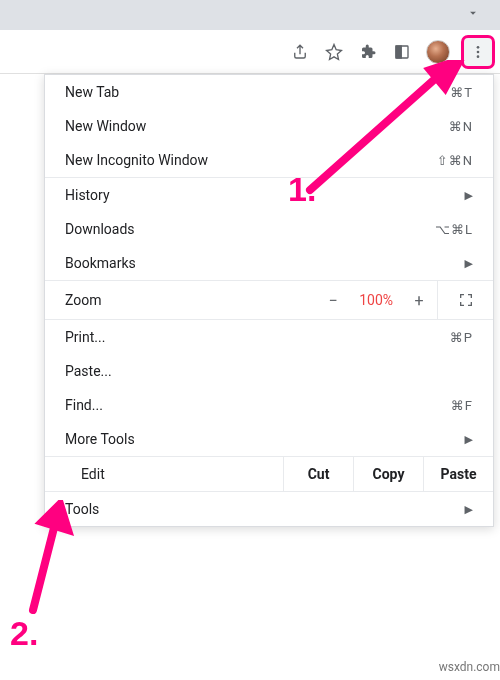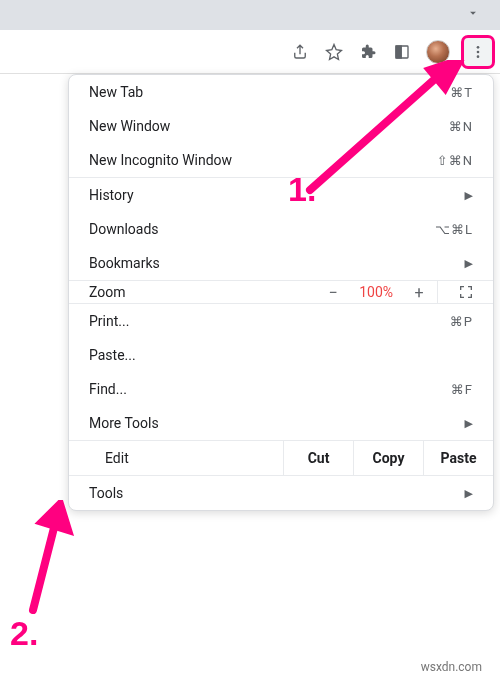--- a/index.html
+++ b/index.html
@@ -63,22 +63,21 @@
     outline: 3px solid #ff0080;
   }
   .menu {
     position: absolute;
     top: 74px;
     left: 44px;
     right: 6px;
     background: #fff;
     border: 1px solid #dadce0;
     box-shadow: 0 2px 10px rgba(0,0,0,0.15);
-    border-radius: 8px;
-    margin-left: 24px;
+    border-radius: 0;
   }
   .menu-item {
     display: flex;
     align-items: center;
     justify-content: space-between;
     padding: 0 20px;
     height: 34px;
     font-size: 14px;
     color: #202124;
   }
@@ -90,21 +89,21 @@
   .menu-sep {
     border-top: 1px solid #e8eaed;
   }
   .submenu-arrow {
     color: #5f6368;
     font-size: 11px;
   }
   .zoom-row {
     display: flex;
     align-items: center;
-    height: 24px;
+    height: 40px;
     border-top: 1px solid #e8eaed;
     border-bottom: 1px solid #e8eaed;
   }
   .zoom-label { flex: 1; padding-left: 20px; }
   .zoom-ctrl {
     display: flex;
     align-items: center;
     gap: 16px;
     padding-right: 8px;
   }
@@ -149,21 +148,21 @@
   .arrow {
     position: absolute;
     stroke: #ff0080;
     fill: #ff0080;
     stroke-width: 8;
     stroke-linecap: round;
   }
   .watermark {
     position: absolute;
     bottom: 6px;
-    right: 18px;
+    right: 0;
     font-size: 12px;
     color: #777;
   }
 </style>
 </head>
 <body>
 
 <div class="tab-strip">
   <span class="tab-chevron">
     <svg width="14" height="14" viewBox="0 0 24 24">

